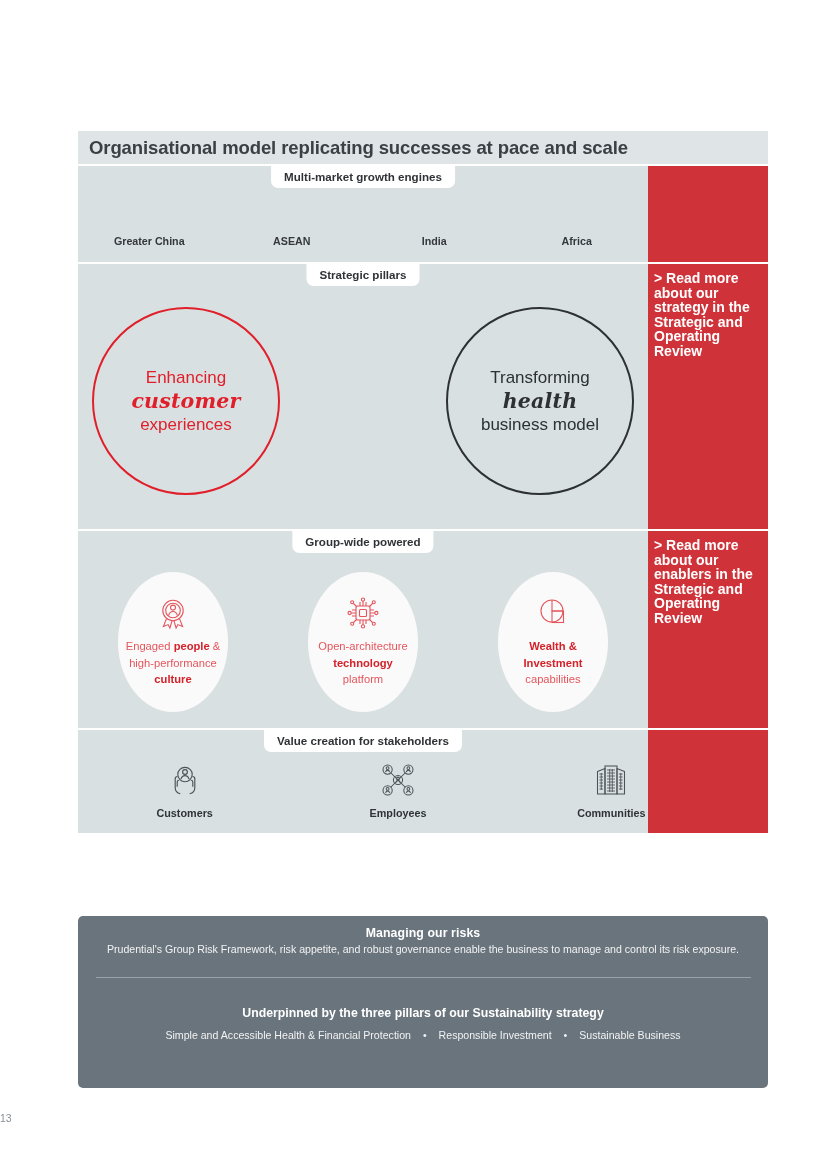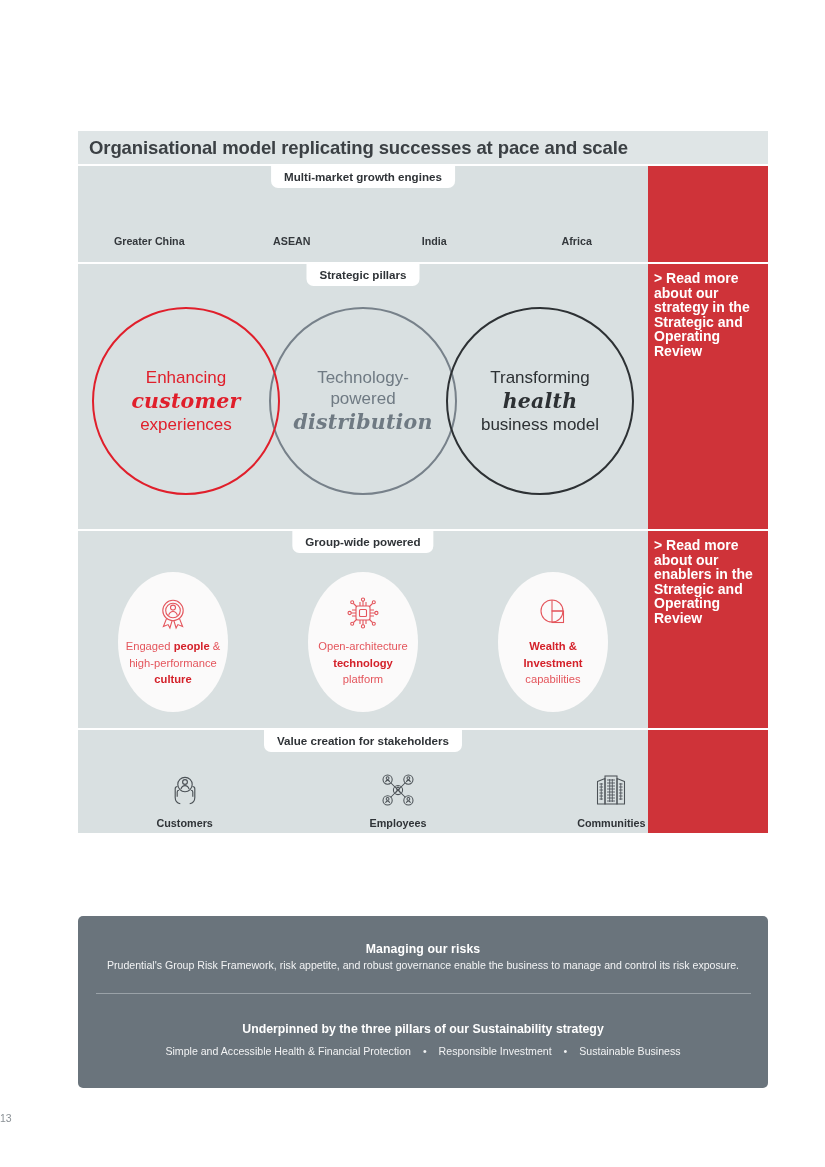--- a/index.html
+++ b/index.html
@@ -180,21 +180,21 @@
     line-height: 16.5px;
     color: #e4555c;
   }
   .enabler-text b { color: #d4212a; font-weight: bold; }
 
   
   .band-value .band-main { height: 103px; }
   .band-value .band-side { height: 103px; }
   .value-row {
     position: absolute;
-    left: 0; top: 40px;
+    left: 0; top: 30px;
     width: 640px;
     display: flex;
   }
   .value-cell {
     flex: 1;
     display: flex;
     flex-direction: column;
     align-items: center;
   }
   .value-icon { height: 40px; display: flex; align-items: center; justify-content: center; }
@@ -209,21 +209,21 @@
   .dark-panel {
     position: absolute;
     left: 78px;
     top: 916px;
     width: 690px;
     height: 172px;
     background: #6a747c;
     border-radius: 5px;
     color: #ffffff;
     text-align: center;
-    padding-top: 26px;
+    padding-top: 10px;
   }
   .dp-heading {
     font-size: 12.3px;
     font-weight: bold;
     letter-spacing: 0.1px;
   }
   .dp-body {
     font-size: 10.6px;
     margin-top: 3px;
     color: #f2f3f4;
@@ -284,25 +284,20 @@
     <div class="band-main">
       <div class="chip">Strategic pillars</div>
       <div class="pillars-stage">
 
         <div class="pillar-circle pc-1">
           <div class="pillar-line">Enhancing</div>
           <div class="pillar-script">customer</div>
           <div class="pillar-line">experiences</div>
         </div>
 
-        <div class="pillar-circle pc-2">
-          <div class="pillar-line">Technology-</div>
-          <div class="pillar-line">powered</div>
-          <div class="pillar-script">distribution</div>
-        </div>
 
         <div class="pillar-circle pc-3">
           <div class="pillar-line">Transforming</div>
           <div class="pillar-script">health</div>
           <div class="pillar-line">business model</div>
         </div>
 
       </div>
     </div>
     <div class="band-side">

